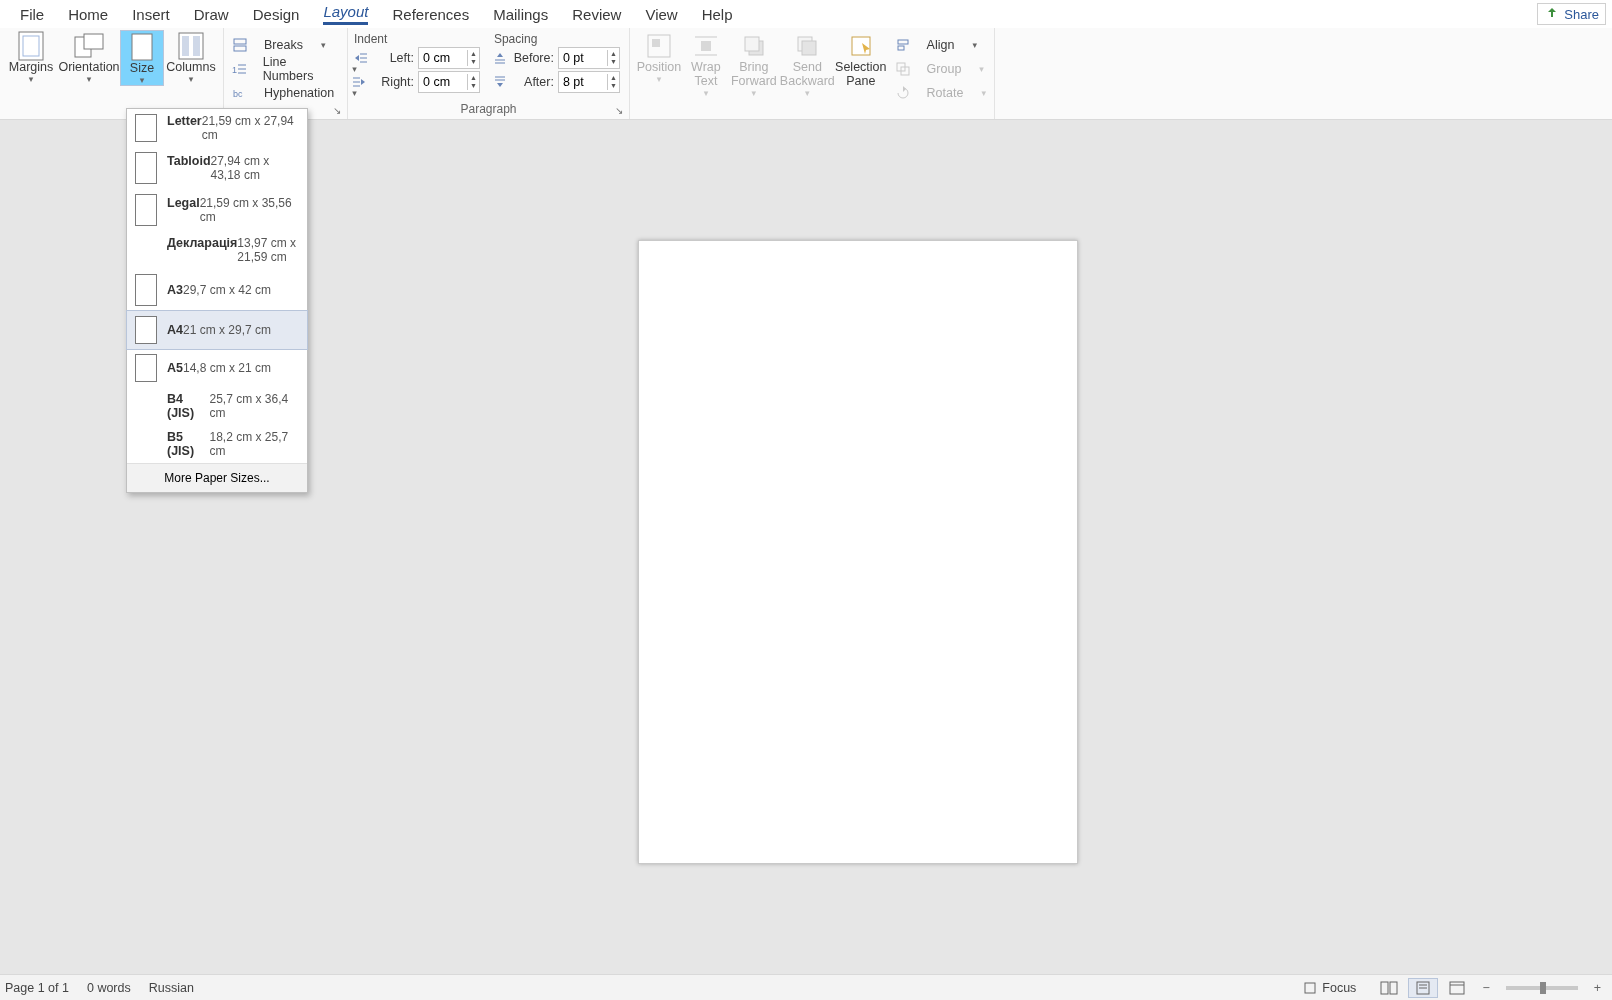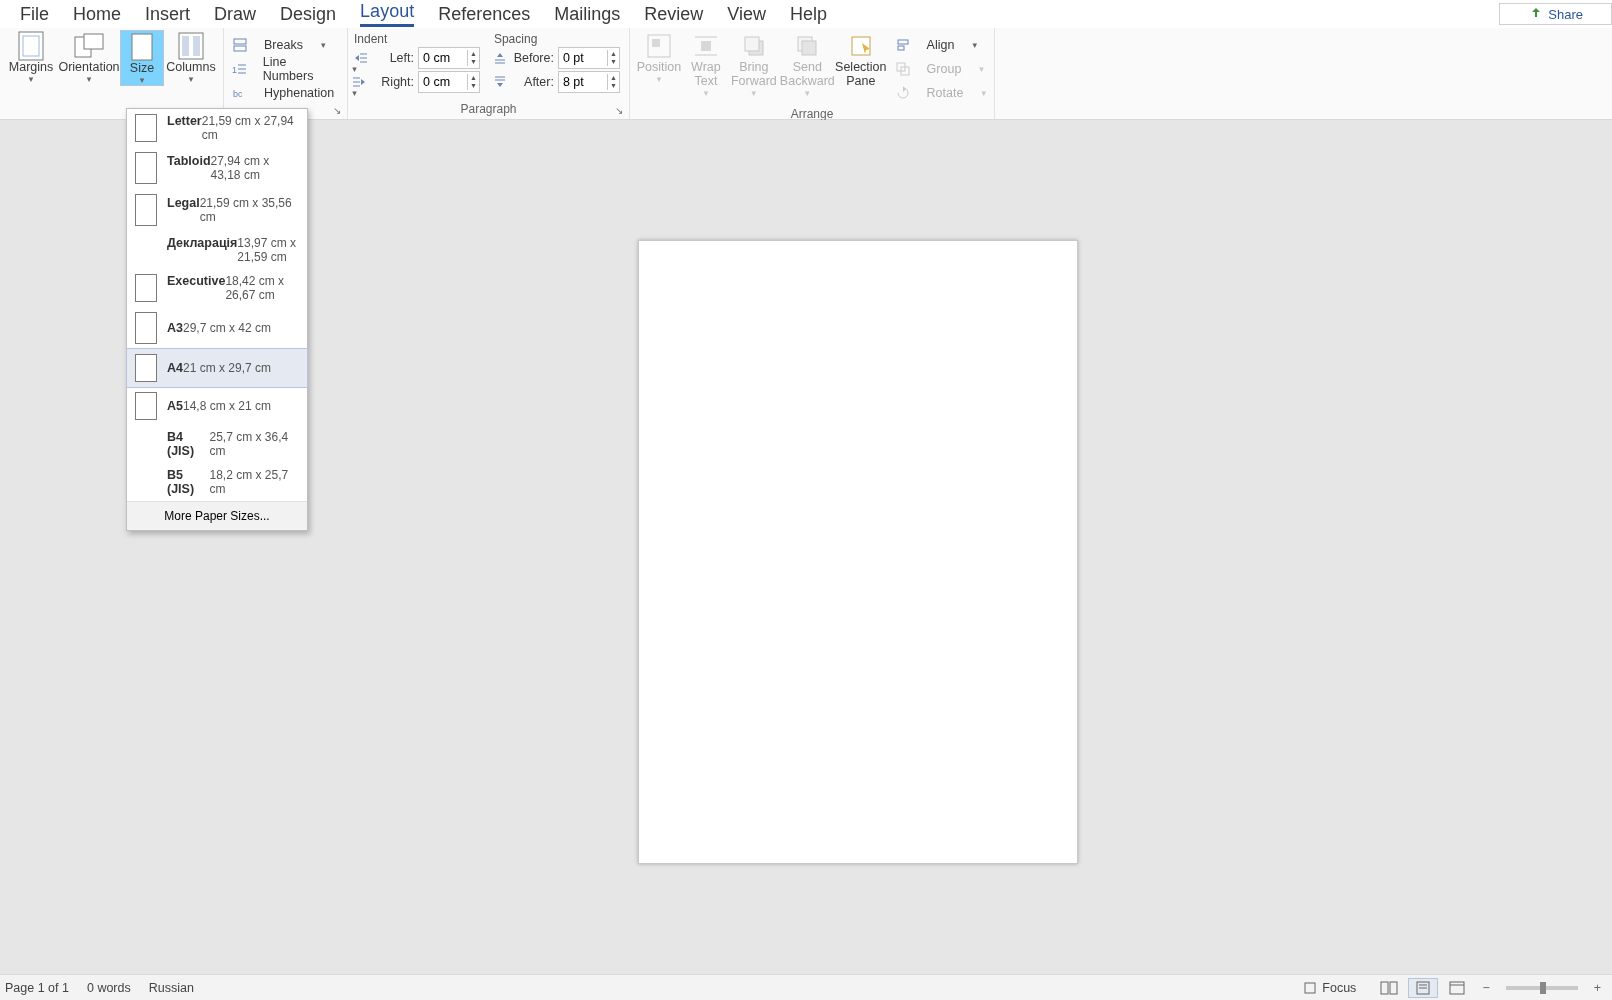--- a/index.html
+++ b/index.html
@@ -1,23 +1,23 @@
 <!DOCTYPE html>
 <html><head>
 <meta charset="utf-8">
 <style>
 * { margin: 0; padding: 0; box-sizing: border-box; font-family: "Segoe UI", Arial, sans-serif; }
 html, body { width: 1612px; height: 1000px; overflow: hidden; background: #fff; }
 
 
 .menubar { height: 28px; display: flex; align-items: center; padding-left: 8px; background: #fff; }
-.menubar .tab { padding: 4px 12px; font-size: 18px; color: #3a3a3a; cursor: default; }
-.menubar .tab.active { color: #2b579a; }
+.menubar .tab { padding: 4px 12px; font-size: 15px; color: #3a3a3a; cursor: default; }
+.menubar .tab.active { color: #2b579a; font-style: italic; }
 .menubar .tab.active::after { content: ""; display: block; height: 2.5px; background: #2b579a; margin-top: 2px; }
-.share-btn { margin-left: auto; border: 1px solid #d0d0d0; padding: 2px 28px; font-size: 13px; display: flex; align-items: center; gap: 4px; color: #2b579a; }
+.share-btn { margin-left: auto; margin-right: 6px; border: 1px solid #d0d0d0; padding: 2px 6px; font-size: 13px; display: flex; align-items: center; gap: 4px; color: #2b579a; }
 
 
 .ribbon { height: 92px; background: #fafafa; border-bottom: 1px solid #d9d9d9; display: flex; }
 .group { border-right: 1px solid #e3e3e3; position: relative; display: flex; flex-direction: column; }
 .group-label { text-align: center; font-size: 12px; color: #666; padding-bottom: 2px; height: 18px; line-height: 16px; }
 .group-body { flex: 1; display: flex; align-items: flex-start; padding: 2px 4px; }
 .dialog-launcher { position: absolute; right: 2px; bottom: 2px; width: 12px; height: 12px; font-size: 10px; color: #777; }
 
 .bigbtn { width: 54px; display: flex; flex-direction: column; align-items: center; font-size: 12.5px; color: #3a3a3a; padding-top: 2px; }
 .bigbtn.disabled { color: #b0b0b0; }
@@ -343,21 +343,20 @@
               <svg width="14" height="14">
                 <path d="M7 2a5 5 0 1 1-5 5" fill="none" stroke="#c9c9c9"></path>
                 <path d="M7 0l3 3-3 3z" fill="#c9c9c9"></path>
               </svg>
             </span>
           <span>Rotate</span>
           <span class="caret-sm">▾</span>
         </div>
       </div>
     </div>
-    <div class="group-label">Arrange</div>
   </div>
 
 </div>
 
 <div class="size-menu">
   <div class="size-item">
     <div class="size-ico"></div>
     <div class="size-txt">
         <b>Letter</b>
         <span class="dim">21,59 cm x 27,94 cm</span>
@@ -375,27 +374,20 @@
     <div class="size-txt">
         <b>Legal</b>
         <span class="dim">21,59 cm x 35,56 cm</span>
       </div>
   </div>
   <div class="size-item">
     <div class="size-ico" style="visibility:hidden"></div>
     <div class="size-txt">
         <b>Декларація</b>
         <span class="dim">13,97 cm x 21,59 cm</span>
-      </div>
-  </div>
-  <div class="size-item">
-    <div class="size-ico"></div>
-    <div class="size-txt">
-        <b>Executive</b>
-        <span class="dim">18,42 cm x 26,67 cm</span>
       </div>
   </div>
   <div class="size-item">
     <div class="size-ico wide"></div>
     <div class="size-txt">
         <b>A3</b>
         <span class="dim">29,7 cm x 42 cm</span>
       </div>
   </div>
   <div class="size-item sel">

